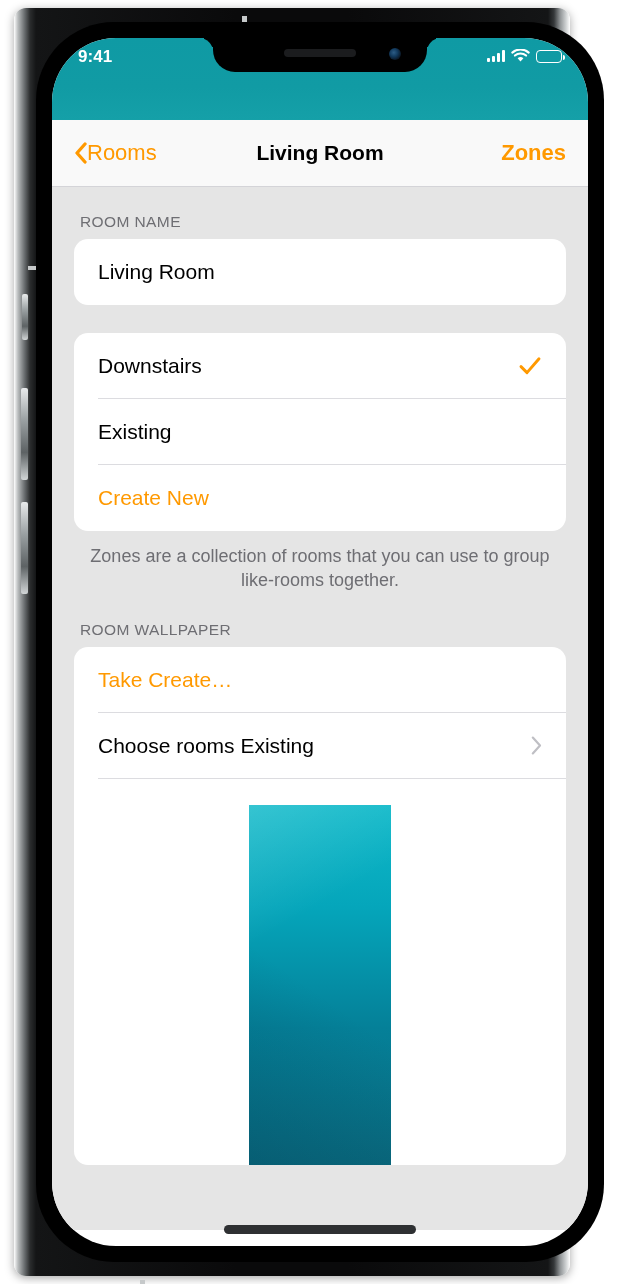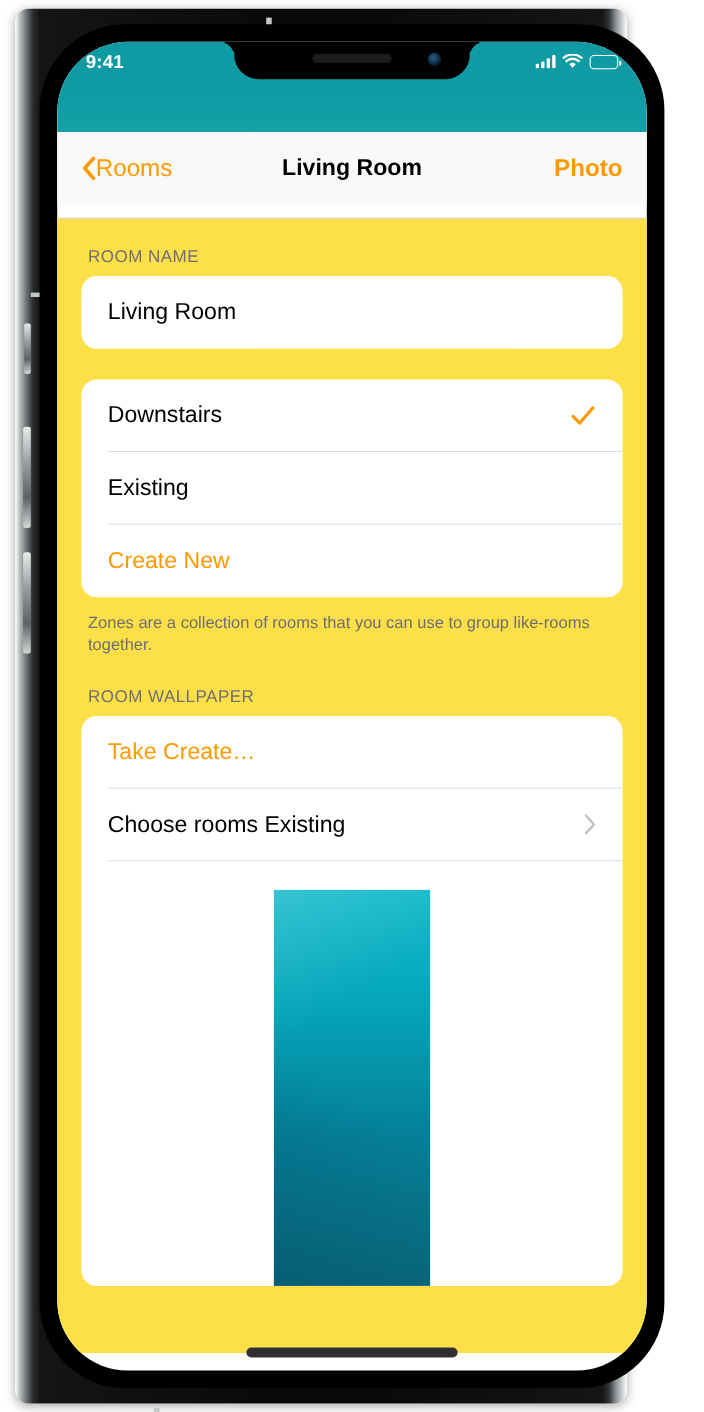--- a/index.html
+++ b/index.html
@@ -244,23 +244,22 @@
     z-index: 2;
   }
 
   
   .content {
     position: absolute;
     left: 0;
     top: 148px;
     width: 100%;
     bottom: 16px;
-    background: #fde047;
+    background: #e5e5e5;
     overflow: hidden;
-    margin-top: 12px;
   }
   .sep-top {
     height: 1px;
     background: #d4d4d8;
   }
 
   .sec-header {
     padding: 26px 28px 8px 28px;
     font-size: 15.5px;
     letter-spacing: 0.4px;
@@ -303,23 +302,24 @@
     flex: 0 0 auto;
   }
   .chev-right {
     width: 11px;
     height: 19px;
     flex: 0 0 auto;
   }
 
   .footnote {
     padding: 14px 28px 2px 28px;
-    font-size: 15px;
+    font-size: 18px;
     line-height: 1.32;
     color: #6e6e73;
+    text-align: center;
   }
   .wallpaper-wrap {
     display: flex;
     justify-content: center;
     padding-top: 26px;
   }
   .wallpaper {
     width: 142px;
     height: 360px;
     background:
@@ -388,21 +388,21 @@
       </div>
 
       <div class="navbar">
         <div class="nav-back">
           <svg class="chev-back" viewBox="0 0 13 22">
             <path d="M11 2 L3 11 L11 20" stroke="#ff9900" stroke-width="3.3" fill="none" stroke-linecap="round" stroke-linejoin="round"></path>
           </svg>
           <span>Rooms</span>
         </div>
         <div class="nav-title">Living Room</div>
-        <div class="nav-done">Photo</div>
+        <div class="nav-done">Zones</div>
       </div>
 
       <div class="content">
         <div class="sep-top"></div>
 
         <div class="sec-header">ROOM NAME</div>
 
         <div class="card">
           <div class="row input-row">
             <span title="Room Name">Living Room</span>

